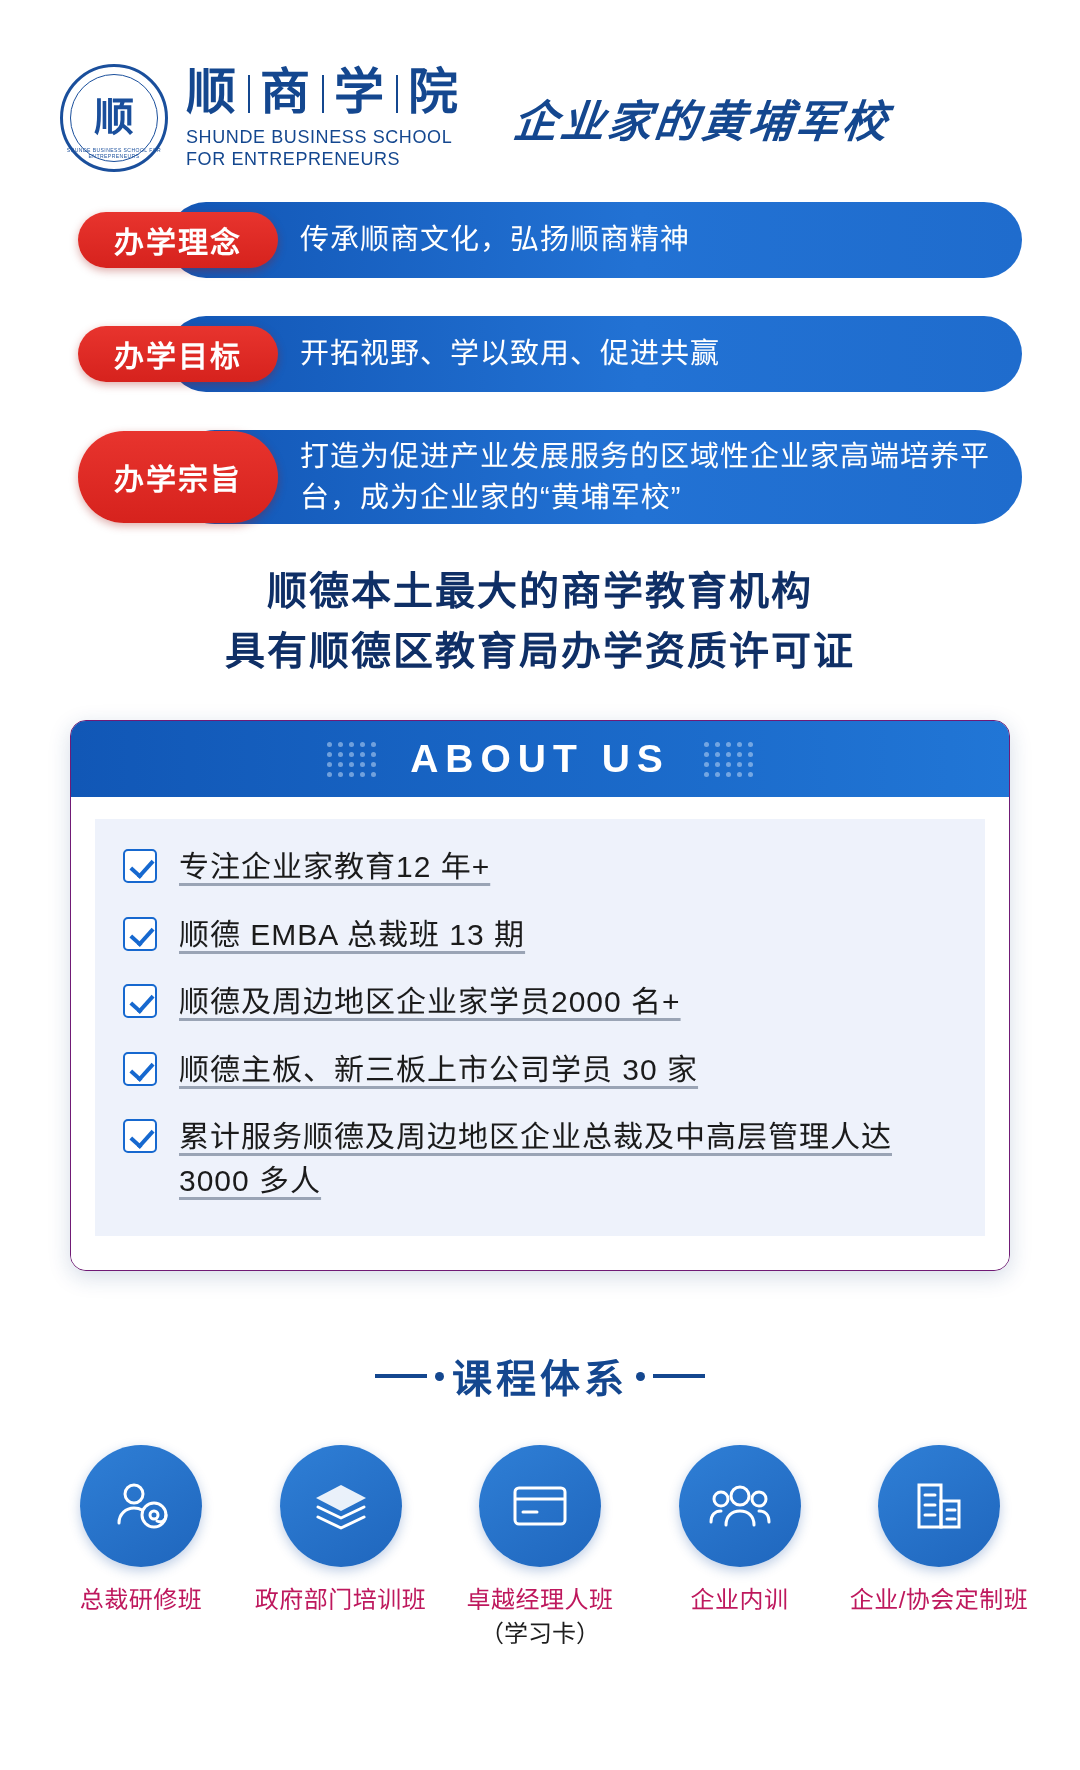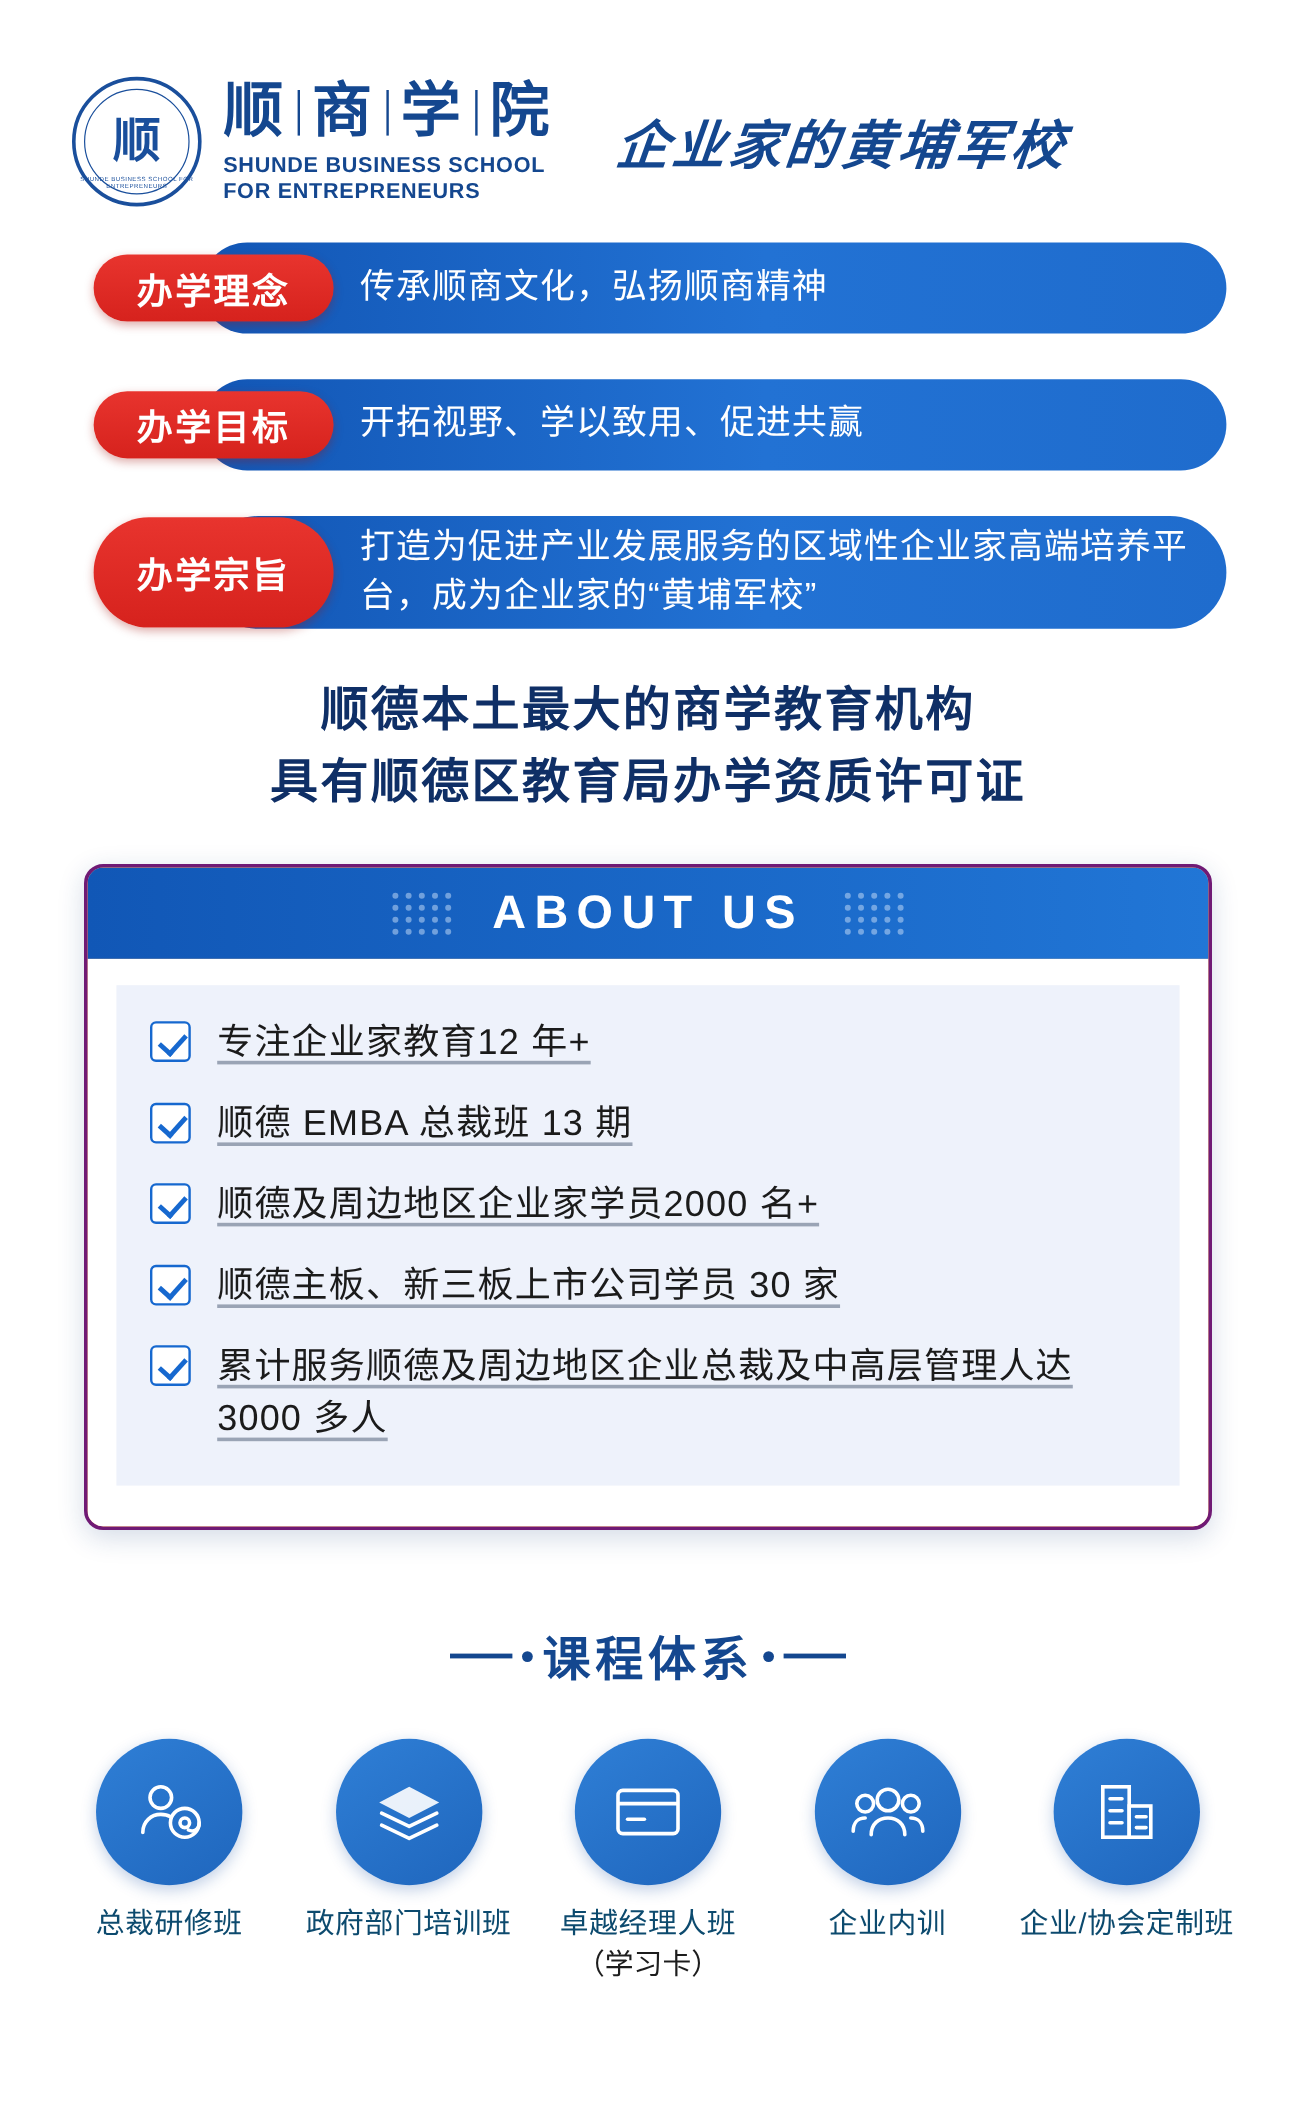--- a/index.html
+++ b/index.html
@@ -73,21 +73,21 @@
   .logo-cn .bar {
     display: inline-block;
     width: 2px;
     height: 38px;
     background: #14478f;
     vertical-align: -4px;
     margin: 0 10px;
   }
   .logo-en {
     font-size: 18px;
-    font-weight: bold;
+    font-weight: normal;
     color: #14478f;
     letter-spacing: 0.6px;
     line-height: 1.25;
     margin-top: 6px;
   }
   .slogan {
     margin-left: 54px;
     font-family: "Liberation Serif", "DejaVu Serif", serif;
     font-size: 44px;
     font-weight: bold;
@@ -159,22 +159,22 @@
     line-height: 1.5;
     letter-spacing: 2px;
   }
 
   
   .about-card {
     margin: 38px 70px 0 70px;
     border-radius: 16px;
     overflow: hidden;
     box-shadow: 0 6px 22px rgba(20, 60, 120, .18);
-    background: #fdba74;
-    border: 3px solid #701a75;
+    background: #e5e5e5;
+    border: 1px solid #701a75;
   }
   .about-head {
     height: 76px;
     background: linear-gradient(90deg, #1157b6 0%, #2176d6 100%);
     display: flex;
     align-items: center;
     justify-content: center;
     position: relative;
   }
   .about-head .dots {
@@ -285,21 +285,21 @@
     margin: 0 auto 16px auto;
     background: linear-gradient(145deg, #2f7fd6 0%, #1f66bd 100%);
     display: flex;
     align-items: center;
     justify-content: center;
     box-shadow: 0 4px 12px rgba(25, 80, 160, .28);
   }
   .circle svg { display: block; }
   .course-label {
     font-size: 24px;
-    color: #0c4a6e;
+    color: #be185d;
     line-height: 1.4;
     letter-spacing: 0.5px;
   }
   .course-sub {
     font-size: 24px;
     color: #1d1d1d;
     line-height: 1.4;
   }
 </style>
 </head>

